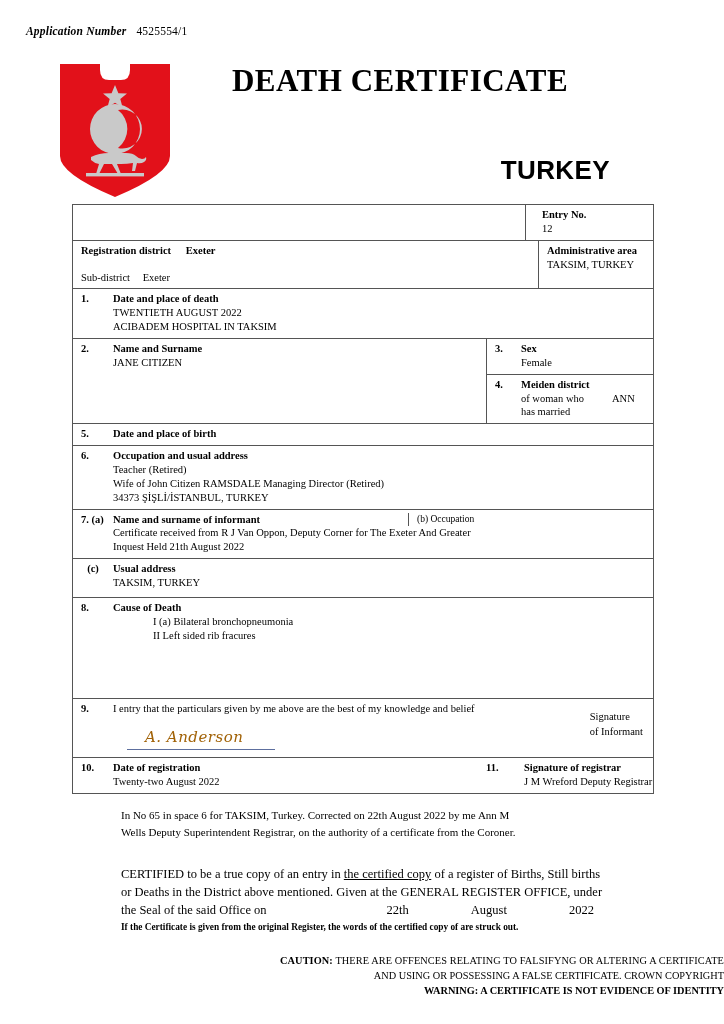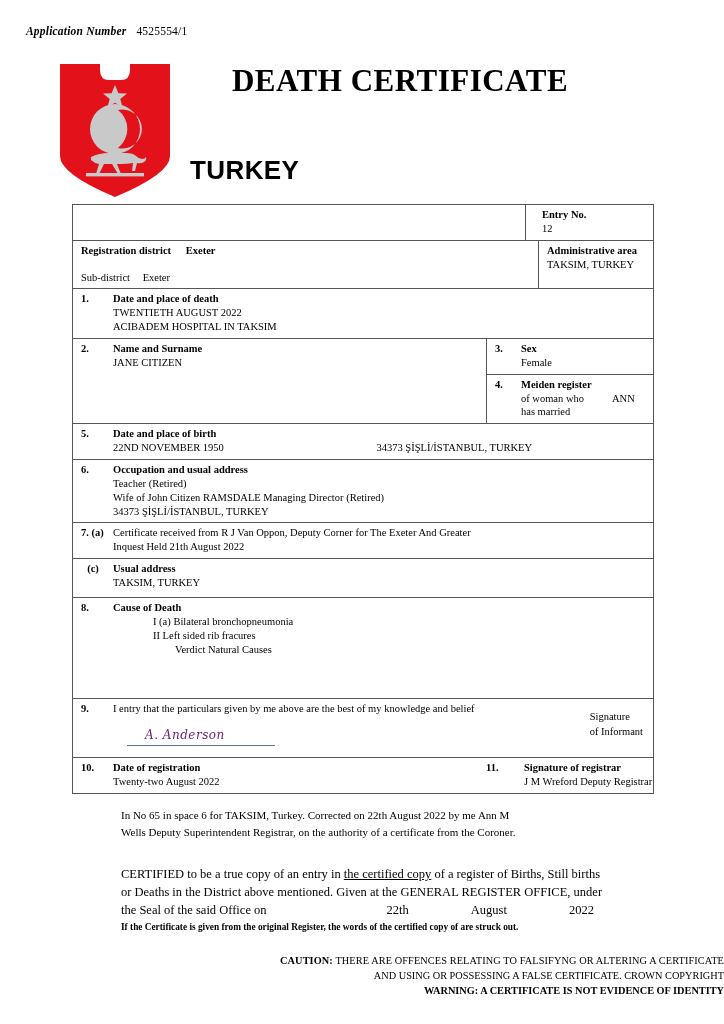--- a/index.html
+++ b/index.html
@@ -53,21 +53,21 @@
     font-family: "Liberation Serif", serif;
     font-weight: bold;
     font-size: 31px;
     letter-spacing: 0.5px;
   }
   .title-country {
     position: absolute;
     left: 190px;
     top: 155px;
     width: 420px;
-    text-align: left;
+    text-align: right;
     font-family: "Liberation Sans", sans-serif;
     font-weight: bold;
     font-size: 26px;
     letter-spacing: 0.4px;
   }
 
   
   .cert-table {
     position: absolute;
     left: 72px;
@@ -130,22 +130,22 @@
   .r7-head { display: flex; }
   .r7-head .r7a { flex: 0 0 295px; }
   .r7-head .r7b { flex: 1 1 auto; border-left: 1px solid #555; padding-left: 8px; font-size: 9.5px; }
 
   
   .row-9 { min-height: 58px; }
   .sig-area { position: relative; flex: 1 1 auto; padding-right: 6px; }
   .sig-script {
     font-family: "DejaVu Serif", serif;
     font-style: italic;
-    font-size: 12px;
-    color: #701a75;
+    font-size: 15px;
+    color: #a16207;
     margin-left: 32px;
     margin-top: 12px;
     letter-spacing: 0.5px;
   }
   .sig-rule {
     width: 148px;
     border-bottom: 1px solid #5d6f9e;
     margin-left: 14px;
     margin-top: 1px;
   }
@@ -282,75 +282,74 @@
       <div class="sub-row">
         <div class="cell sub-num">3.</div>
         <div class="cell sub-body">
           <div class="lbl">Sex</div>
           <div class="val">Female</div>
         </div>
       </div>
       <div class="sub-row">
         <div class="cell sub-num">4.</div>
         <div class="cell sub-body">
-          <div class="lbl">Meiden register</div>
+          <div class="lbl">Meiden district</div>
           <div class="val maiden-line">
             <span>of woman who</span>
             <span class="mv">ANN</span>
           </div>
           <div class="val">has married</div>
         </div>
       </div>
     </div>
   </div>
 
   <div class="row">
     <div class="cell num">5.</div>
     <div class="cell body-col">
       <div class="lbl">Date and place of birth</div>
-      <div class="val">
-        <span>22ND NOVEMBER 1950</span>
-        <span class="place-birth">34373 ŞİŞLİ/İSTANBUL, TURKEY</span>
-      </div>
     </div>
   </div>
 
   <div class="row pad-6">
     <div class="cell num">6.</div>
     <div class="cell body-col">
       <div class="lbl">Occupation and usual address</div>
       <div class="val">Teacher (Retired)</div>
       <div class="val">Wife of John Citizen RAMSDALE Managing Director (Retired)</div>
       <div class="val">34373 ŞİŞLİ/İSTANBUL, TURKEY</div>
     </div>
   </div>
 
   <div class="row">
     <div class="cell num">7. (a)</div>
     <div class="cell body-col">
+      <div class="r7-head">
+        <div class="r7a lbl">Name and surname of informant</div>
+        <div class="r7b">(b) Occupation</div>
+      </div>
       <div class="val">Certificate received from R J Van Oppon, Deputy Corner for The Exeter And Greater</div>
       <div class="val">Inquest Held 21th August 2022</div>
     </div>
   </div>
 
   <div class="row pad-7c">
     <div class="cell num num-c">(c)</div>
     <div class="cell body-col">
       <div class="lbl">Usual address</div>
       <div class="val">TAKSIM, TURKEY</div>
     </div>
   </div>
 
   <div class="row pad-8">
     <div class="cell num">8.</div>
     <div class="cell body-col">
       <div class="lbl">Cause of Death</div>
       <div class="val indent gap-top-14">I (a)  Bilateral bronchopneumonia</div>
       <div class="val indent gap-top-14">II  Left sided rib fracures</div>
-      <div class="val ind-sub">Verdict Natural Causes</div>
     </div>
   </div>
 
   <div class="row row-9">
     <div class="cell num">9.</div>
     <div class="cell sig-area">
       <div class="val">I entry that the particulars given by me above are the best of my knowledge and belief</div>
       <div class="sig-script">A. Anderson</div>
       <div class="sig-rule"></div>
       <div class="sig-label">

